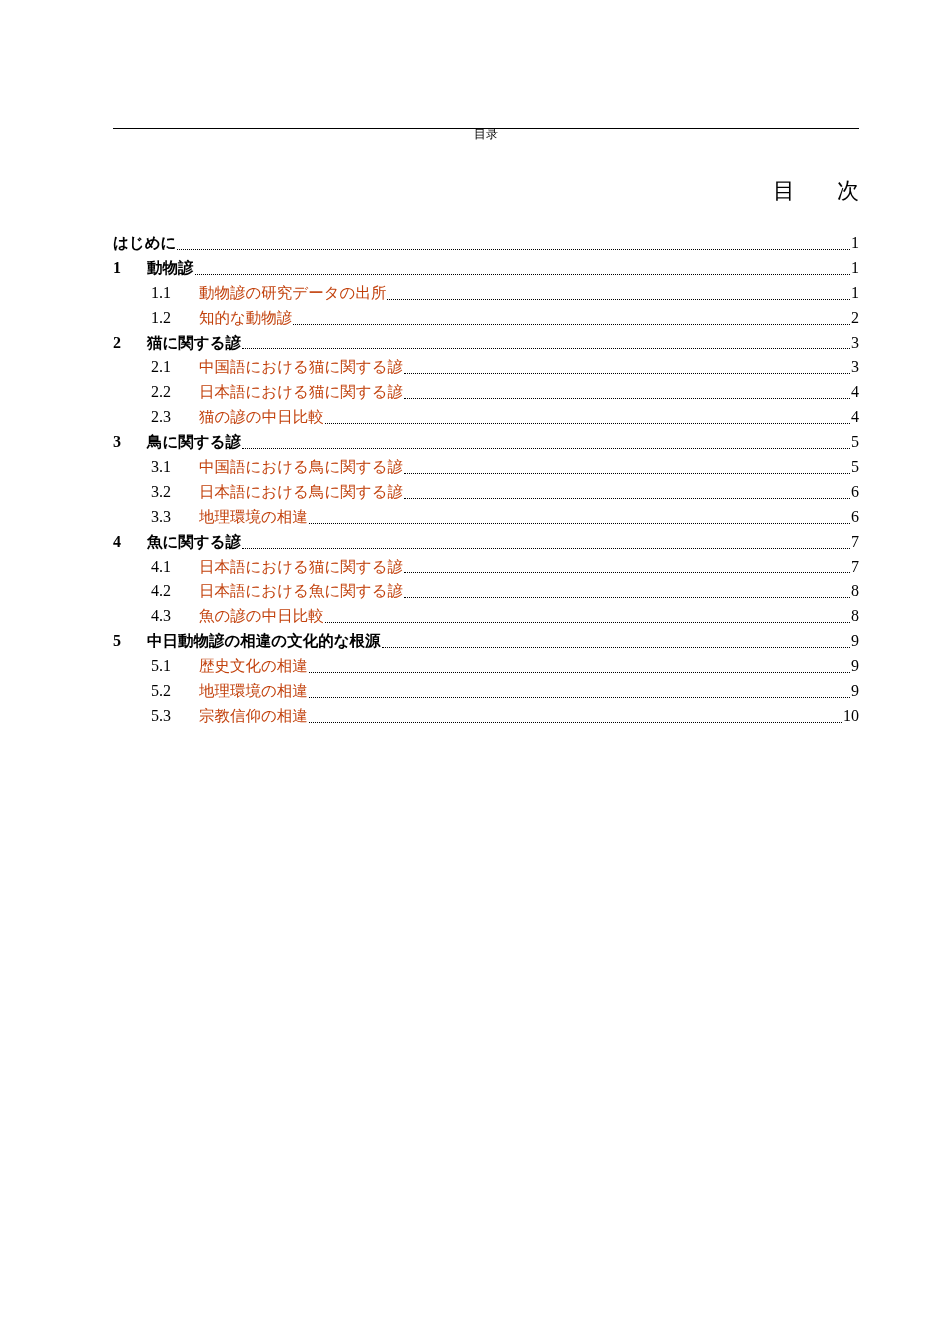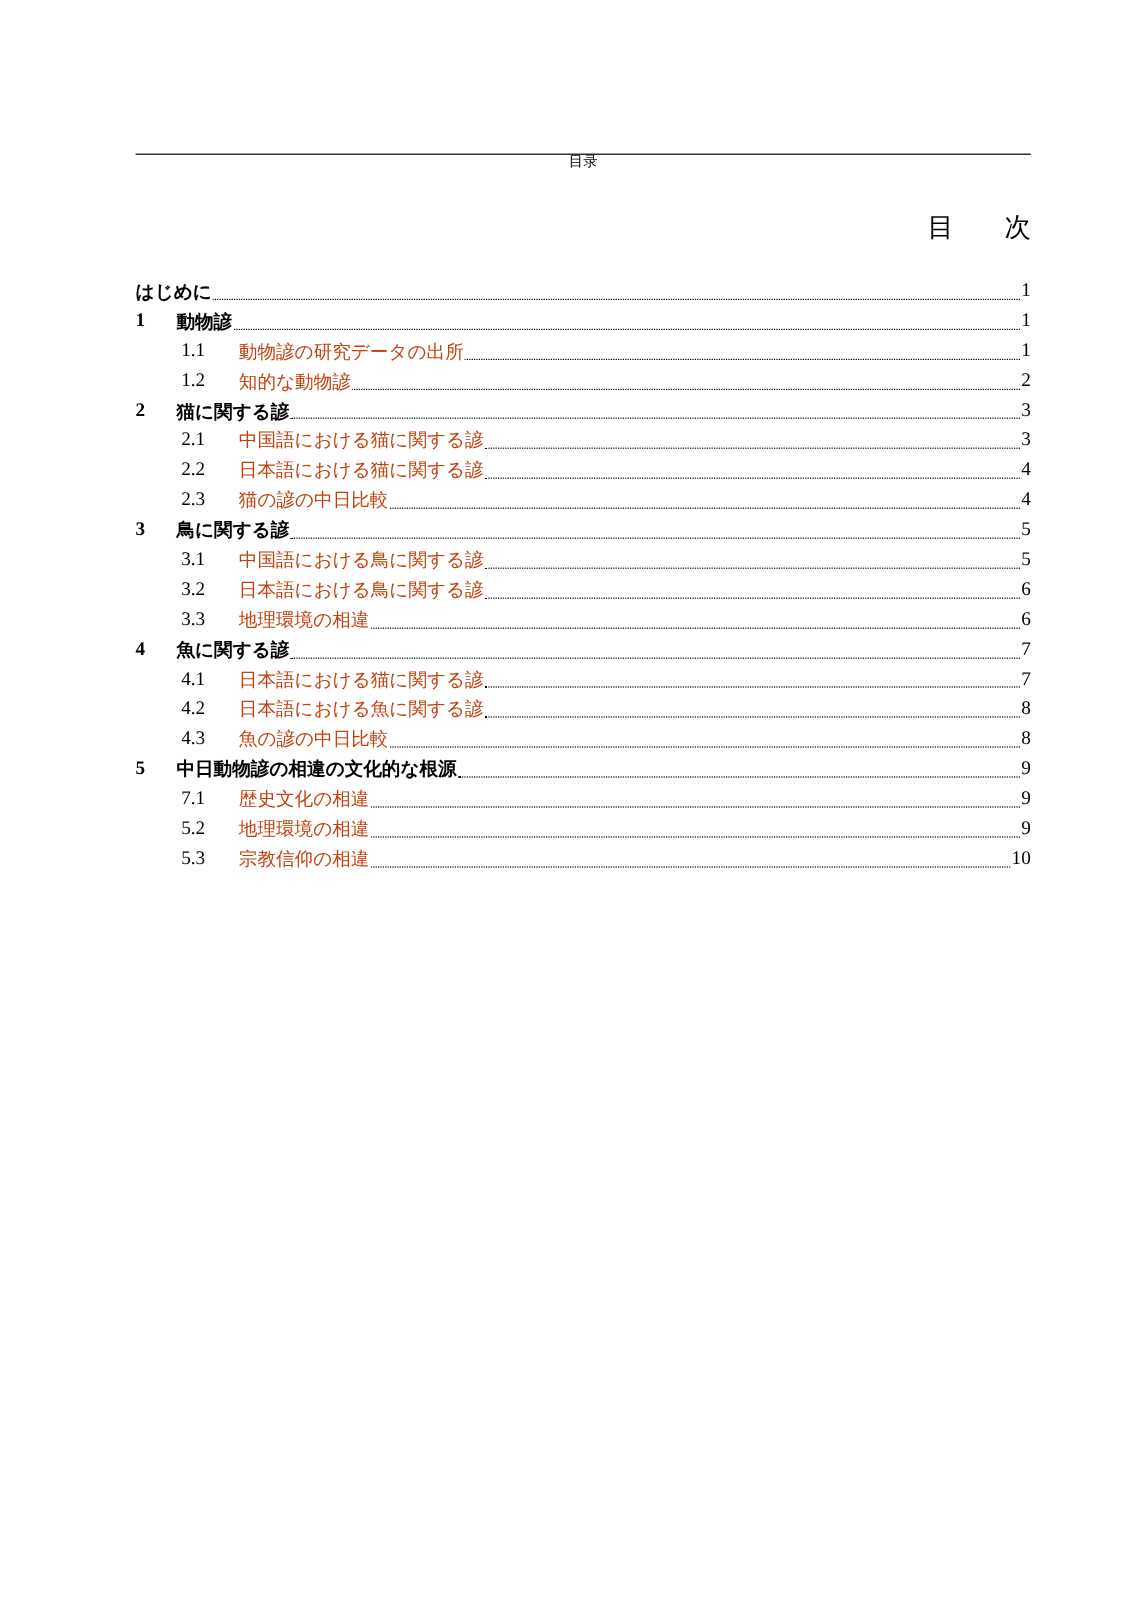--- a/index.html
+++ b/index.html
@@ -198,21 +198,21 @@
       <span class="toc-leader"></span>
       <span class="toc-page">8</span>
     </div>
     <div class="toc-row level-1">
       <span class="toc-num">5</span>
       <span class="toc-label">中日動物諺の相違の文化的な根源</span>
       <span class="toc-leader"></span>
       <span class="toc-page">9</span>
     </div>
     <div class="toc-row level-2">
-      <span class="toc-num">7.1</span>
+      <span class="toc-num">5.1</span>
       <span class="toc-label">歴史文化の相違</span>
       <span class="toc-leader"></span>
       <span class="toc-page">9</span>
     </div>
     <div class="toc-row level-2">
       <span class="toc-num">5.2</span>
       <span class="toc-label">地理環境の相違</span>
       <span class="toc-leader"></span>
       <span class="toc-page">9</span>
     </div>

